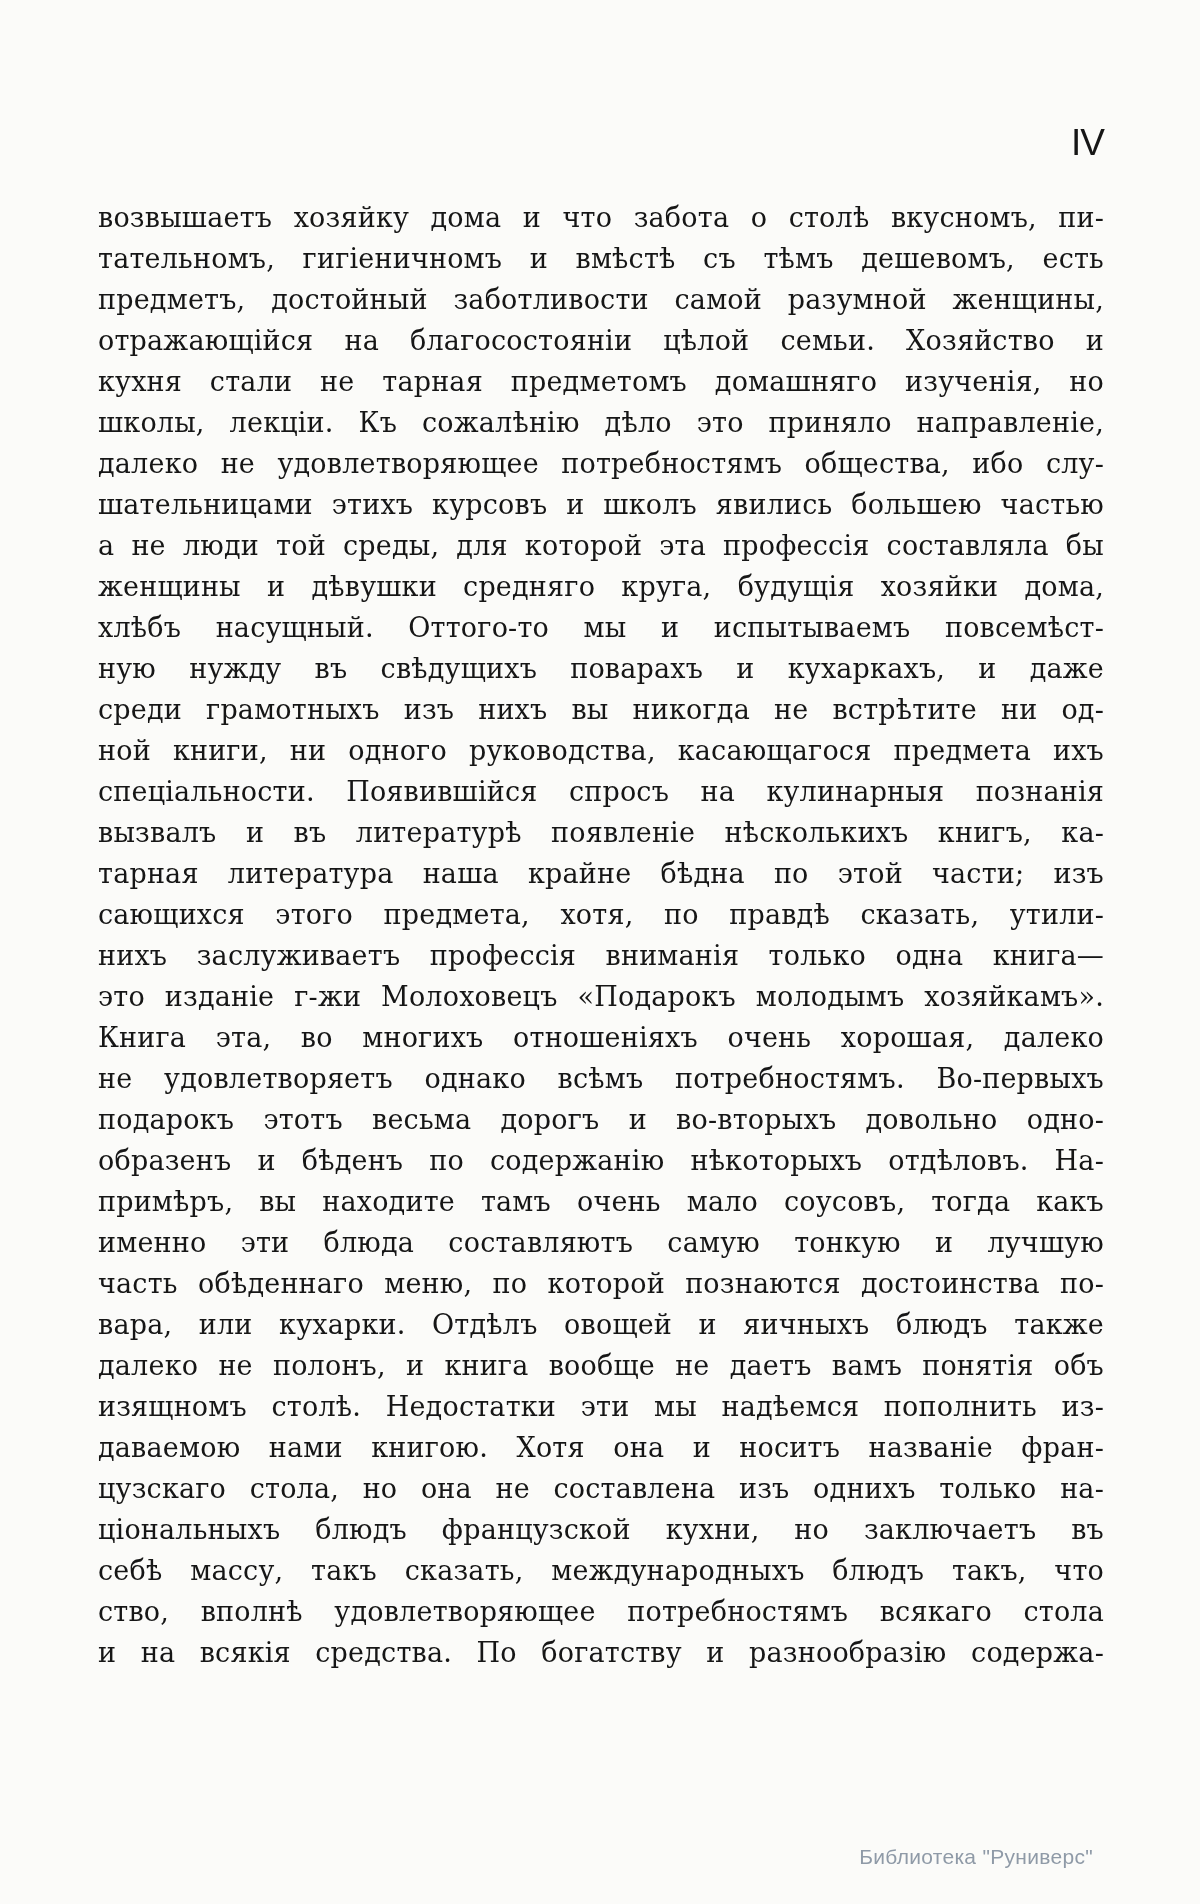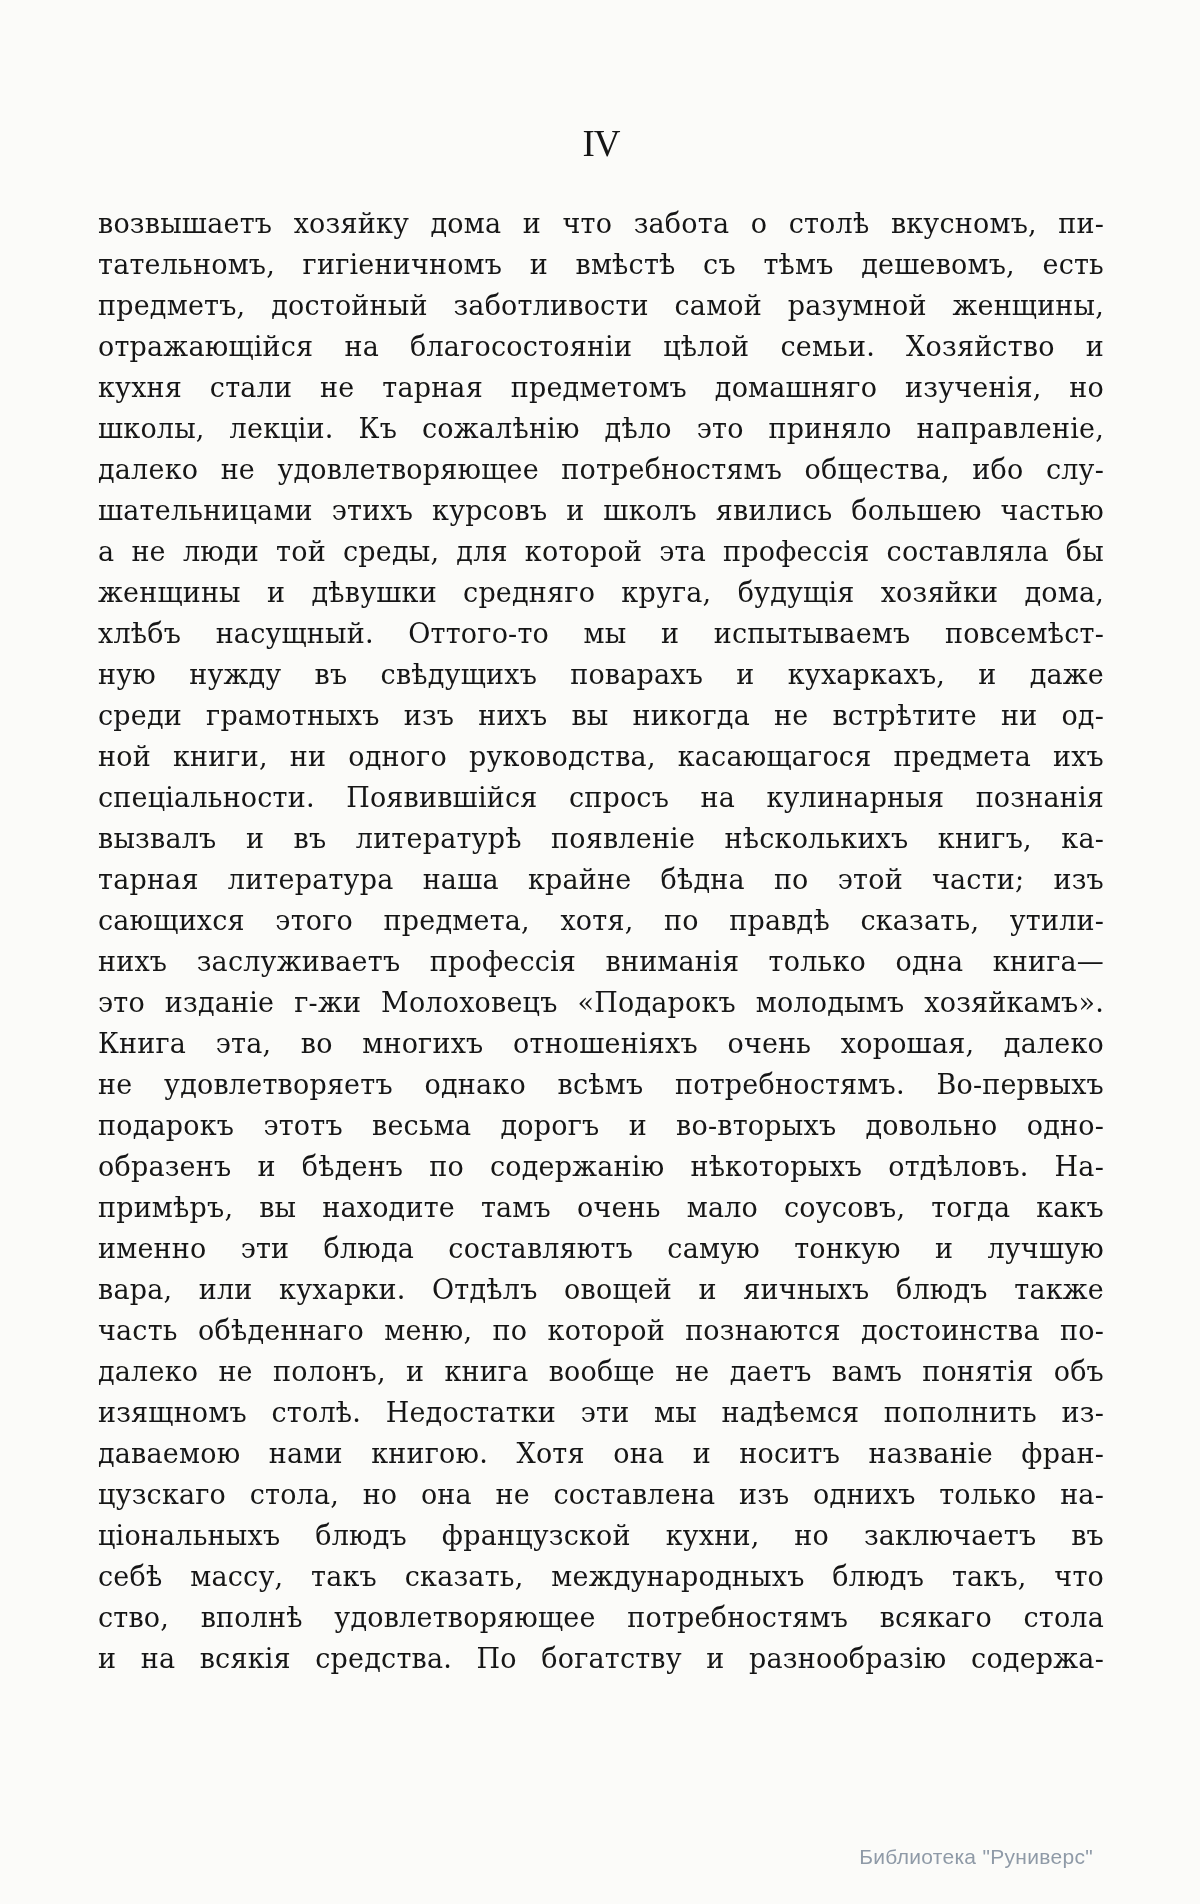--- a/index.html
+++ b/index.html
@@ -12,33 +12,32 @@
     position: relative;
     background: var(--bg, #fbfbf9);
     overflow: hidden;
     font-family: "DejaVu Serif", serif;
   }
   .page-number {
     position: absolute;
     left: 98px;
     top: 122px;
     width: 1006px;
-    text-align: center;
+    text-align: right;
     font-size: 37px;
     letter-spacing: -1px;
     color: var(--ink, #161616);
-    font-family: Liberation Serif, serif;
+    font-family: Liberation Sans, sans-serif;
   }
   .text-block {
     position: absolute;
     left: 98px;
     top: 197px;
     width: 1006px;
     color: var(--ink, #161616);
-    margin-top: 6px;
   }
   .text-block .line {
     font-size: 27px;
     line-height: 41px;
     white-space: normal;
     overflow: hidden;
     text-align: justify;
     text-align-last: justify;
     text-justify: inter-word;
     letter-spacing: 0.2px;
@@ -78,22 +77,22 @@
     <div class="line">тарная литература наша крайне бѣдна по этой части; изъ</div>
     <div class="line">сающихся этого предмета, хотя, по правдѣ сказать, утили-</div>
     <div class="line">нихъ заслуживаетъ профессія вниманія только одна книга—</div>
     <div class="line">это изданіе г-жи Молоховецъ «Подарокъ молодымъ хозяйкамъ».</div>
     <div class="line">Книга эта, во многихъ отношеніяхъ очень хорошая, далеко</div>
     <div class="line">не удовлетворяетъ однако всѣмъ потребностямъ. Во-первыхъ</div>
     <div class="line">подарокъ этотъ весьма дорогъ и во-вторыхъ довольно одно-</div>
     <div class="line">образенъ и бѣденъ по содержанію нѣкоторыхъ отдѣловъ. На-</div>
     <div class="line">примѣръ, вы находите тамъ очень мало соусовъ, тогда какъ</div>
     <div class="line">именно эти блюда составляютъ самую тонкую и лучшую</div>
+    <div class="line">часть обѣденнаго меню, по которой познаются достоинства по-</div>
     <div class="line">вара, или кухарки. Отдѣлъ овощей и яичныхъ блюдъ также</div>
-    <div class="line">часть обѣденнаго меню, по которой познаются достоинства по-</div>
     <div class="line">далеко не полонъ, и книга вообще не даетъ вамъ понятія объ</div>
     <div class="line">изящномъ столѣ. Недостатки эти мы надѣемся пополнить из-</div>
     <div class="line">даваемою нами книгою. Хотя она и носитъ названіе фран-</div>
     <div class="line">цузскаго стола, но она не составлена изъ однихъ только на-</div>
     <div class="line">ціональныхъ блюдъ французской кухни, но заключаетъ въ</div>
     <div class="line">себѣ массу, такъ сказать, международныхъ блюдъ такъ, что</div>
     <div class="line">ство, вполнѣ удовлетворяющее потребностямъ всякаго стола</div>
     <div class="line">и на всякія средства. По богатству и разнообразію содержа-</div>
   </div>
 

